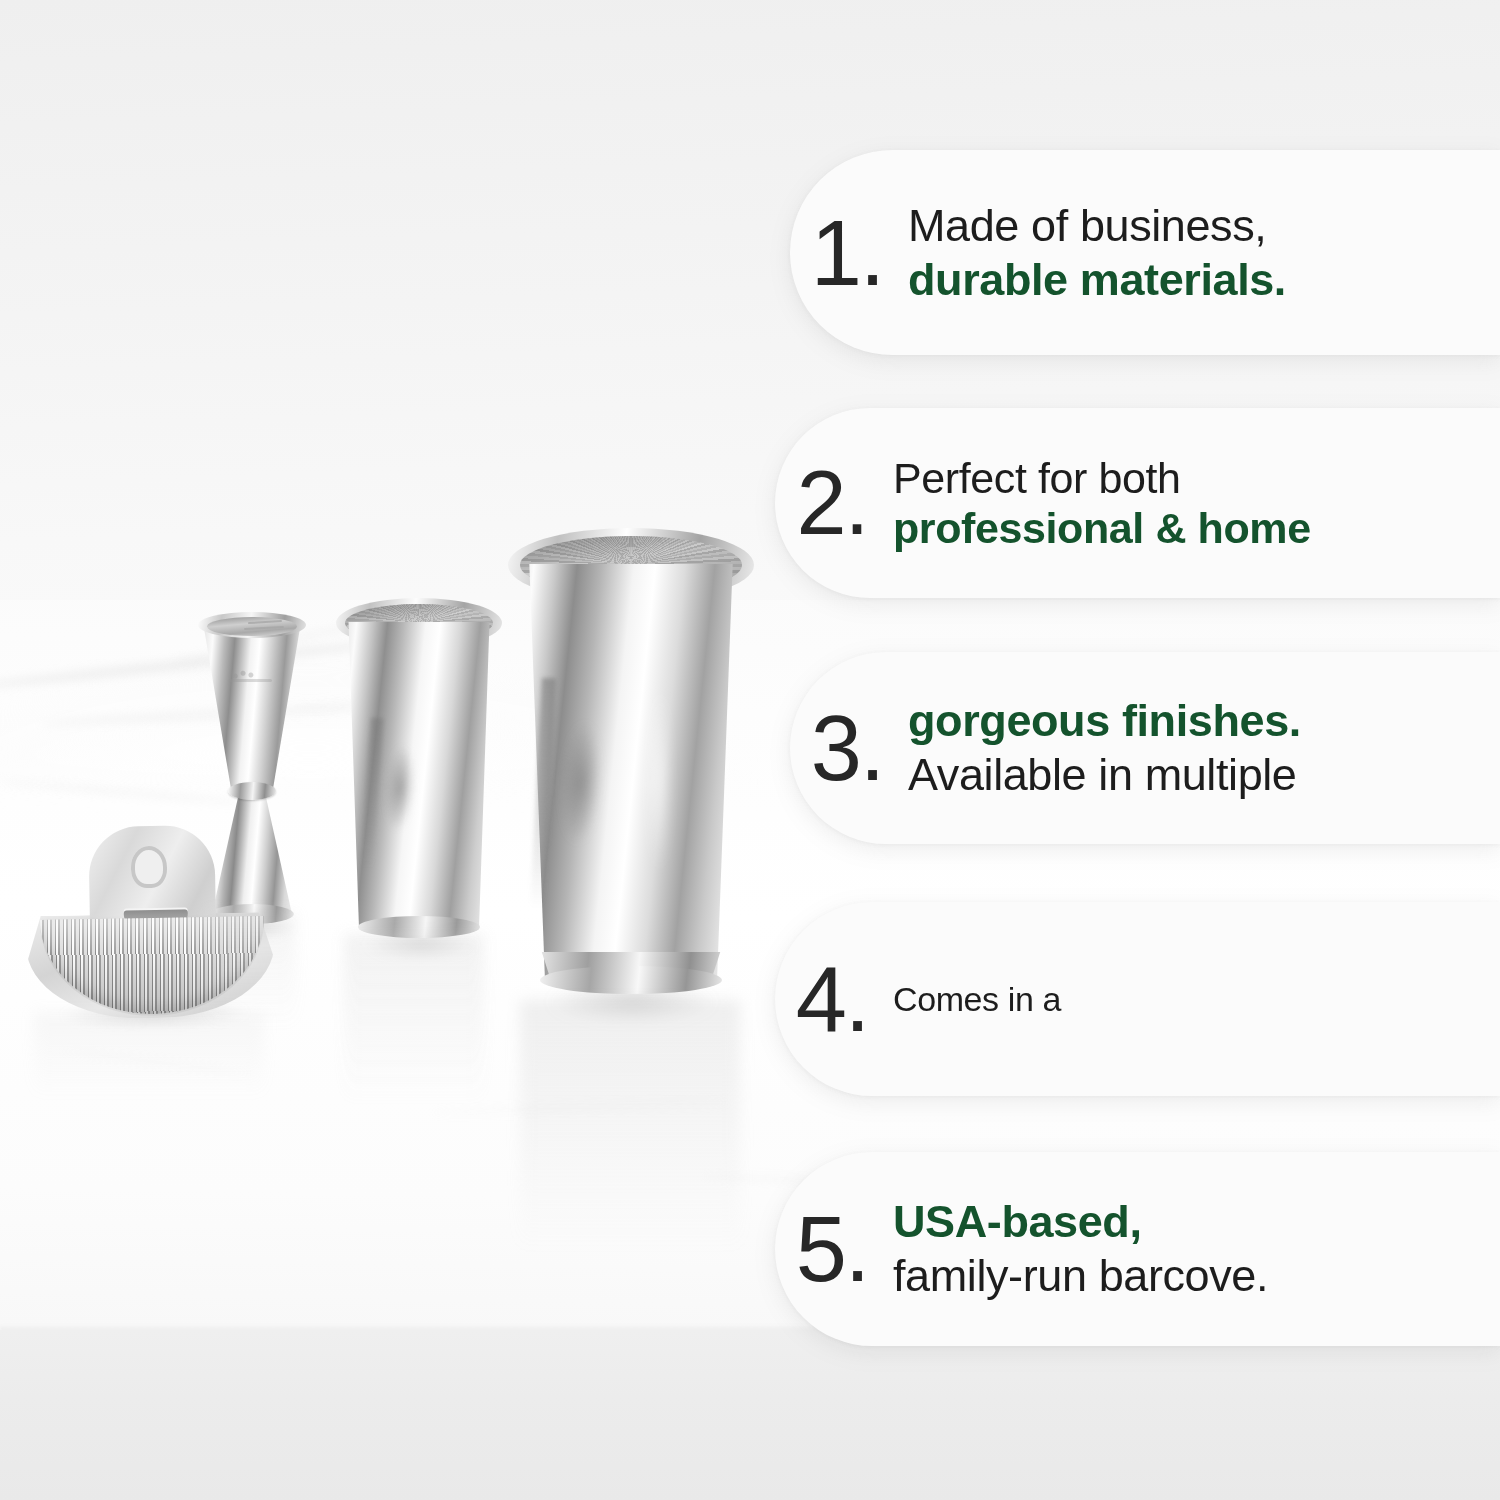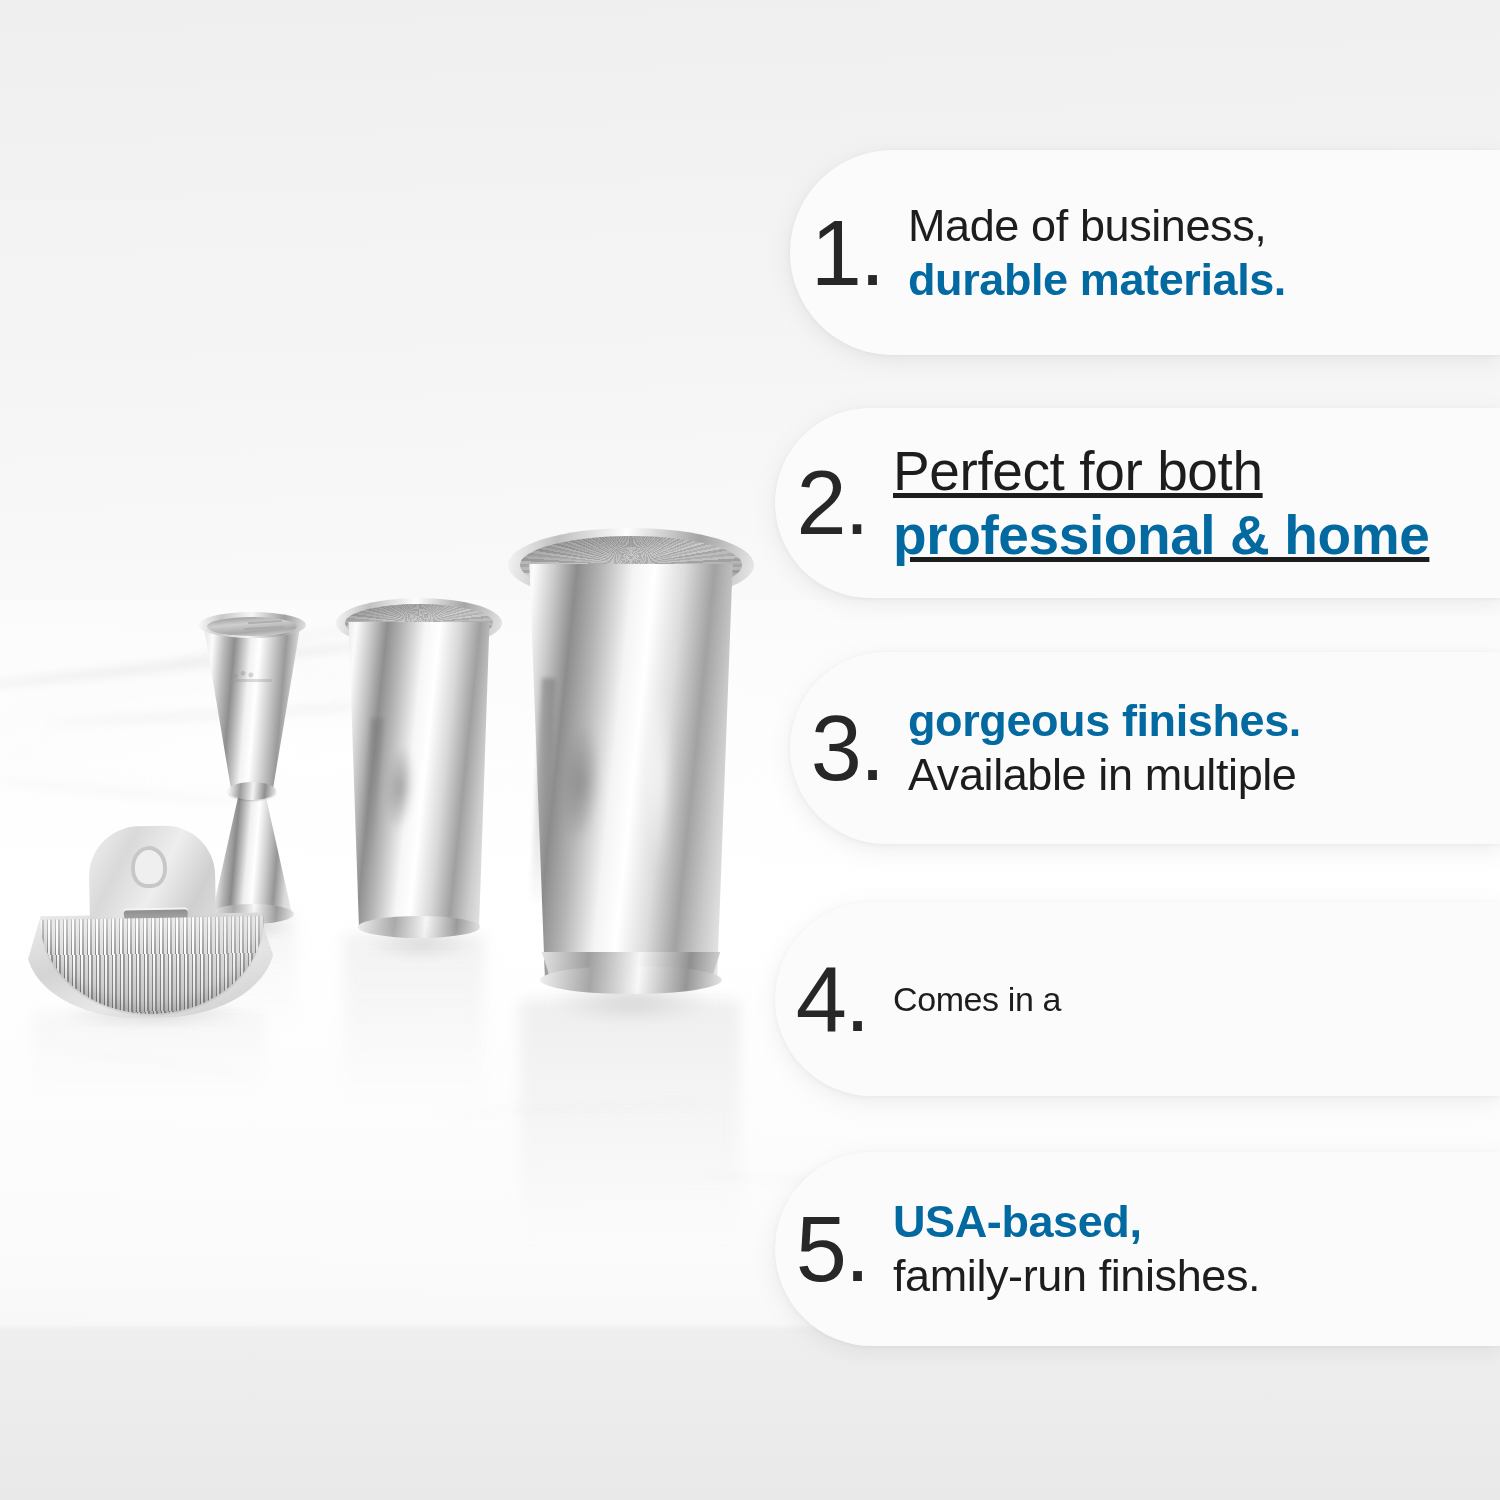--- a/index.html
+++ b/index.html
@@ -350,26 +350,26 @@
   }
   .card-text {
     flex: 1 1 auto;
     font-size: 45px;
     line-height: 1.2;
     color: #1d1d1d;
     font-weight: 300;
     letter-spacing: -.4px;
     padding-right: 30px;
   }
-  .card-text b { font-weight: 700; color: #0369a1; }
+  .card-text b { font-weight: 700; color: #14532d; }
   .card-text .line { display: block; white-space: nowrap; }
 
   
   .card-2 .card-num { font-size: 90px; }
-  .card-2 .card-text { font-size: 55px; line-height: 1.17; text-decoration: underline; }
+  .card-2 .card-text { font-size: 43px; line-height: 1.17; }
   .card-3 .card-text { font-size: 45px; }
   .card-4 .card-text { font-size: 34px; }
   .card-5 .card-text { font-size: 45px; }
 </style>
 </head>
 <body>
 
 <div id="stage">
 
   <div class="photo-layer">
@@ -470,18 +470,18 @@
       <div class="card-num">4.</div>
       <div class="card-text">
         <span class="line">Comes in a</span>
       </div>
     </div>
 
     <div class="card card-5">
       <div class="card-num">5.</div>
       <div class="card-text">
         <span class="line"><b>USA-based,</b></span>
-        <span class="line">family-run finishes.</span>
+        <span class="line">family-run barcove.</span>
       </div>
     </div>
 
   </div>
 </div>
 
 </body></html>

